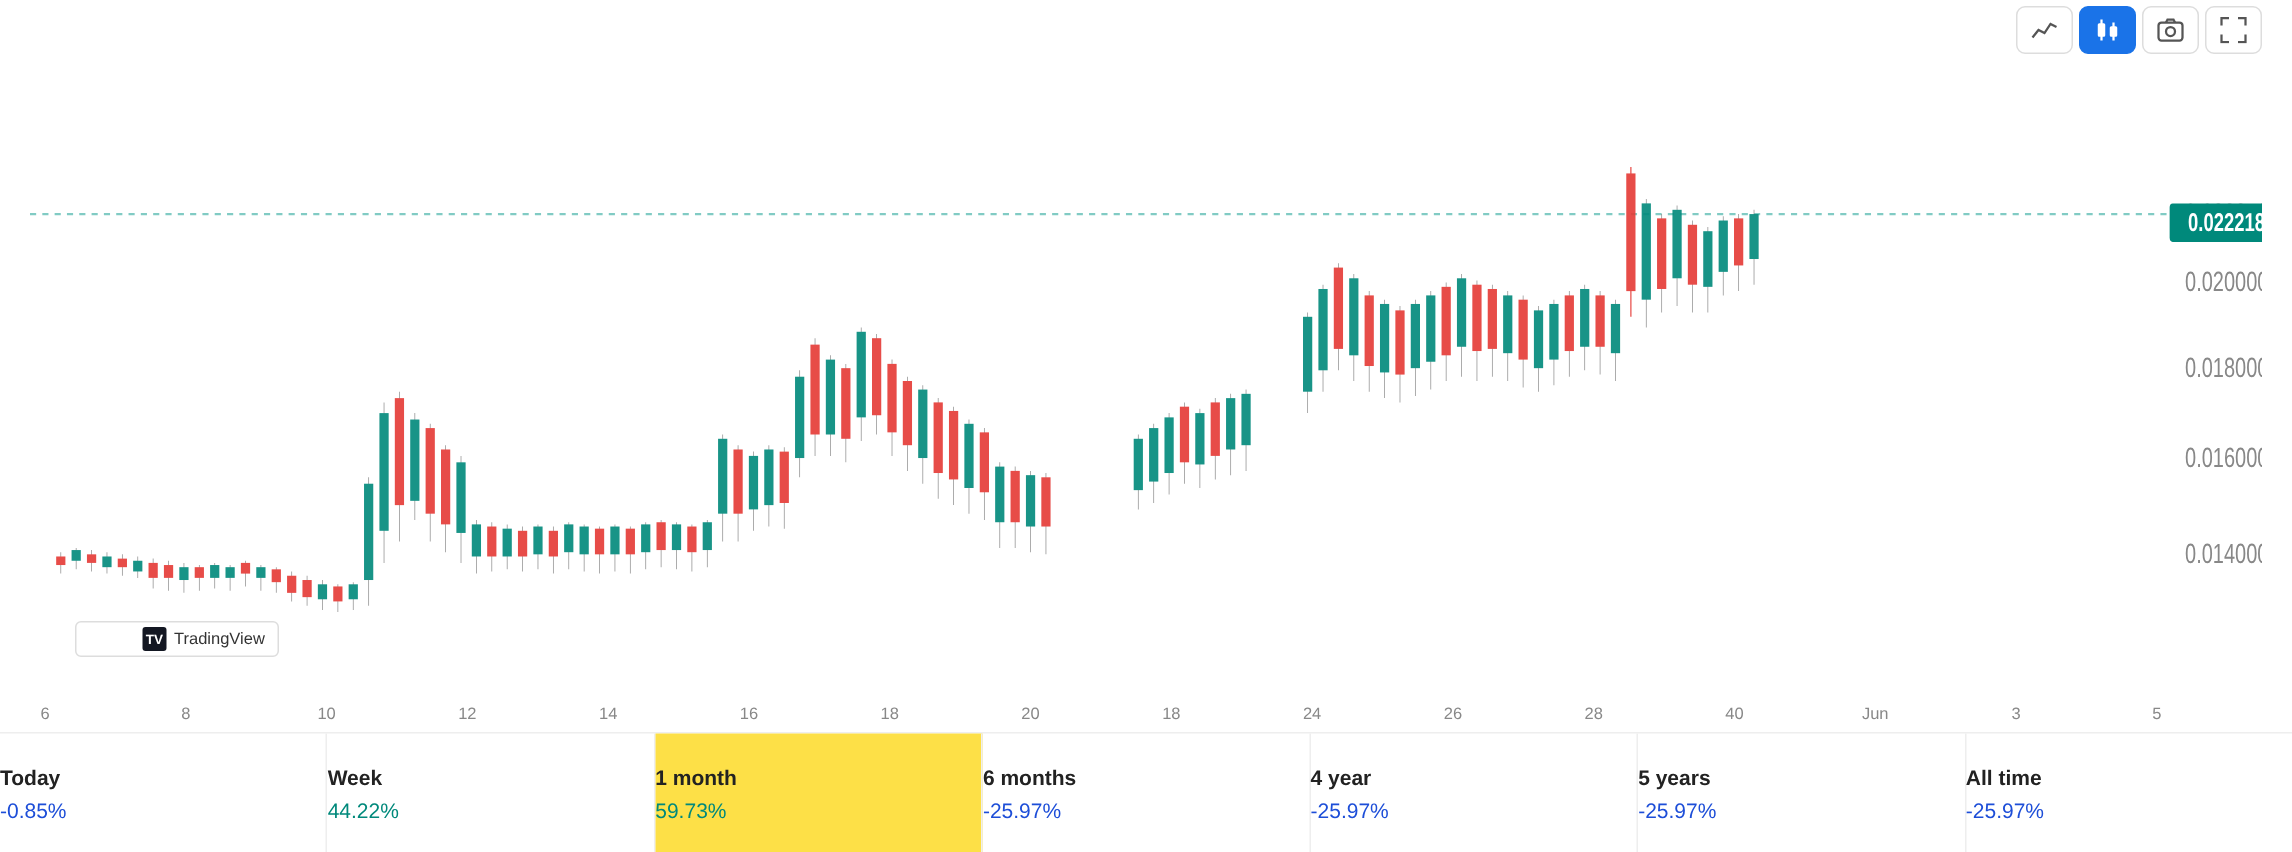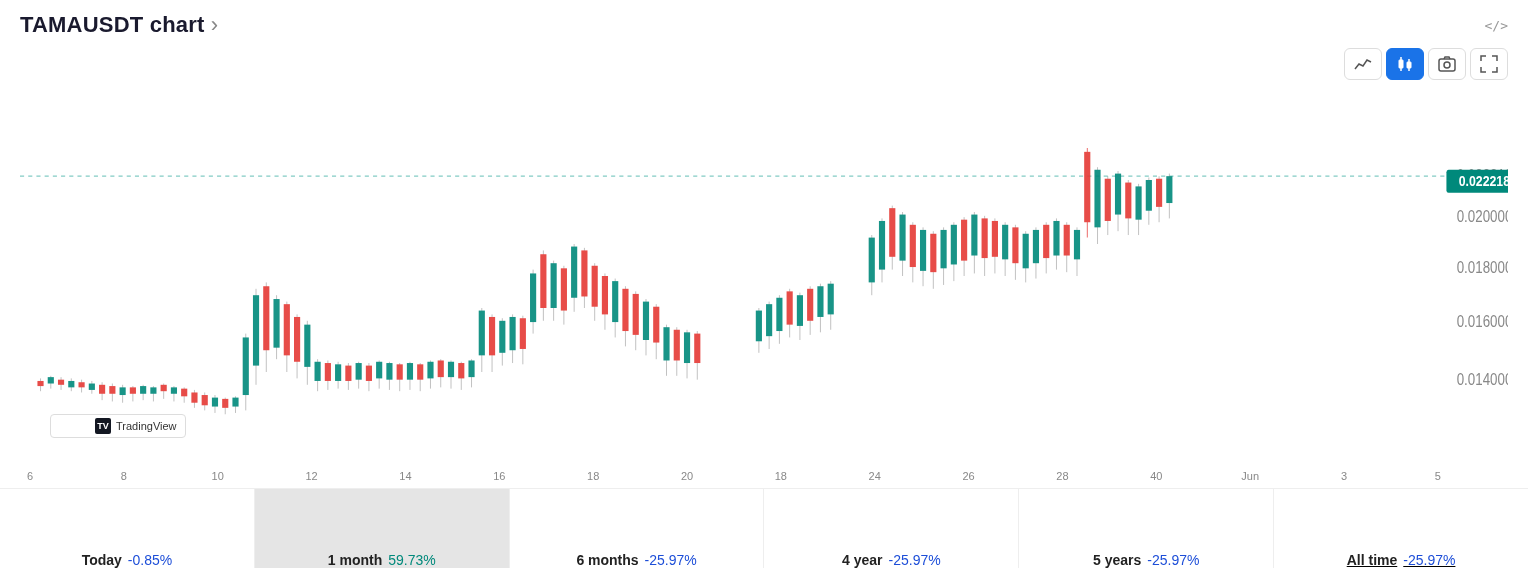--- a/index.html
+++ b/index.html
@@ -126,58 +126,50 @@
       text-align: center;
     }
     .bottom-bar {
       display: flex;
       border-top: 1px solid #eee;
       height: 80px;
     }
     .period-item {
       flex: 1;
       display: flex;
-      flex-direction: row;
-      align-items: flex-end;
+      flex-direction: column;
+      align-items: flex-start;
       justify-content: center;
       cursor: pointer;
       border-right: 1px solid #eee;
       gap: 6px;
     }
     .period-item:last-child {
       border-right: none;
-      text-decoration: underline;
     }
     .period-item.active {
-      background: #e5e5e5;
+      background: #fde047;
     }
     .period-label {
       font-size: 14px;
       font-weight: 600;
       color: #222;
     }
     .period-value {
       font-size: 14px;
       font-weight: 500;
     }
     .positive { color: #00897b; }
     .negative { color: #1d4ed8; }
   </style>
 </head>
 <body>
 
 <div class="container">
 
-  <div class="header">
-    <div class="title">
-      <span>TAMAUSDT chart</span>
-      <span class="title-arrow">›</span>
-    </div>
-    <div class="embed-icon">&lt;/&gt;</div>
-  </div>
 
   <div class="toolbar">
     <button class="toolbar-btn" title="Line">
       <svg width="18" height="18" viewBox="0 0 18 18" fill="none">
         <polyline points="1,14 5,9 9,11 13,5 17,7" stroke="#555" stroke-width="1.5" fill="none"></polyline>
       </svg>
     </button>
     <button class="toolbar-btn active" title="Candlestick">
       <svg width="18" height="18" viewBox="0 0 18 18" fill="none">
         <rect x="3" y="5" width="4" height="8" rx="0.5" fill="white" stroke="white" stroke-width="1"></rect>
@@ -476,20 +468,24 @@
       <span class="x-label">3</span>
       <span class="x-label">5</span>
     </div>
   </div>
 
   <div class="bottom-bar">
     <div class="period-item">
       <span class="period-label">Today</span>
       <span class="period-value negative">-0.85%</span>
     </div>
+    <div class="period-item">
+      <span class="period-label">Week</span>
+      <span class="period-value positive">44.22%</span>
+    </div>
     <div class="period-item active">
       <span class="period-label">1 month</span>
       <span class="period-value positive">59.73%</span>
     </div>
     <div class="period-item">
       <span class="period-label">6 months</span>
       <span class="period-value negative">-25.97%</span>
     </div>
     <div class="period-item">
       <span class="period-label">4 year</span>

